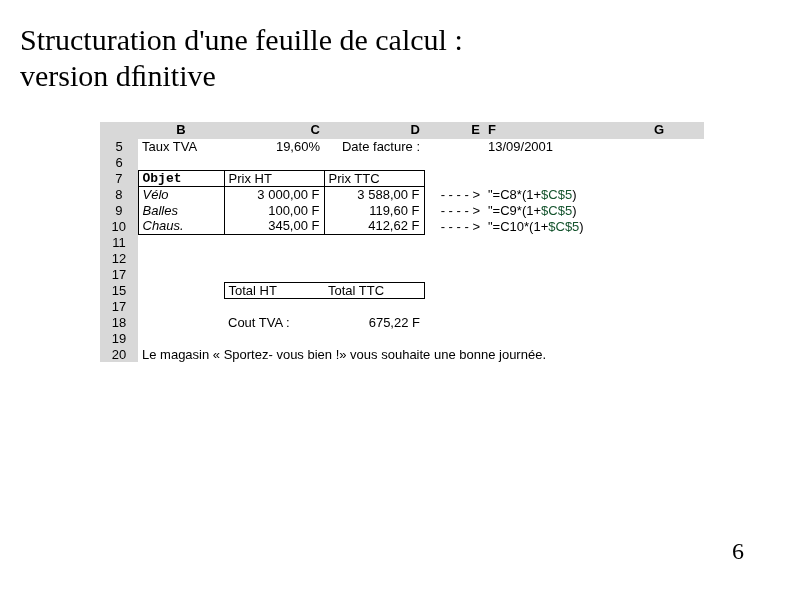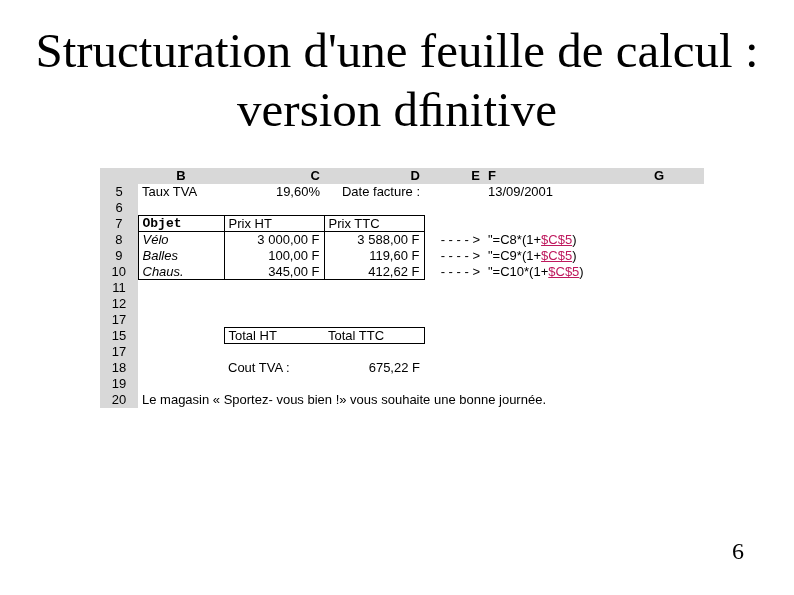--- a/index.html
+++ b/index.html
@@ -5,22 +5,21 @@
   body {
     margin: 0;
     padding: 0;
     width: 794px;
     height: 595px;
     background: #fff;
     font-family: "Times New Roman", serif;
     position: relative;
   }
   .title {
-    text-align: center;
-    font-size: 49px;
+    font-size: 30px;
     line-height: 1.2;
     margin: 22px 20px 28px 20px;
   }
   .sheet-wrap {
     margin-left: 100px;
     margin-right: 80px;
     font-family: Arial, Helvetica, sans-serif;
     font-size: 13px;
     color: #000;
     position: relative;
@@ -63,21 +62,21 @@
   .right { text-align: right !important; }
 
   
   .box-top { border-top: 1px solid #000; }
   .box-bottom { border-bottom: 1px solid #000; }
   .box-left { border-left: 1px solid #000; }
   .box-right { border-right: 1px solid #000; }
 
   
   
-  .c5-special { color: #be185d; text-decoration: underline; }
+  .c5-special { color: #14532d; }
 
   .page-number {
     position: absolute;
     right: 50px;
     bottom: 30px;
     font-family: "Times New Roman", serif;
     font-size: 24px;
   }
 </style>
 </head>

